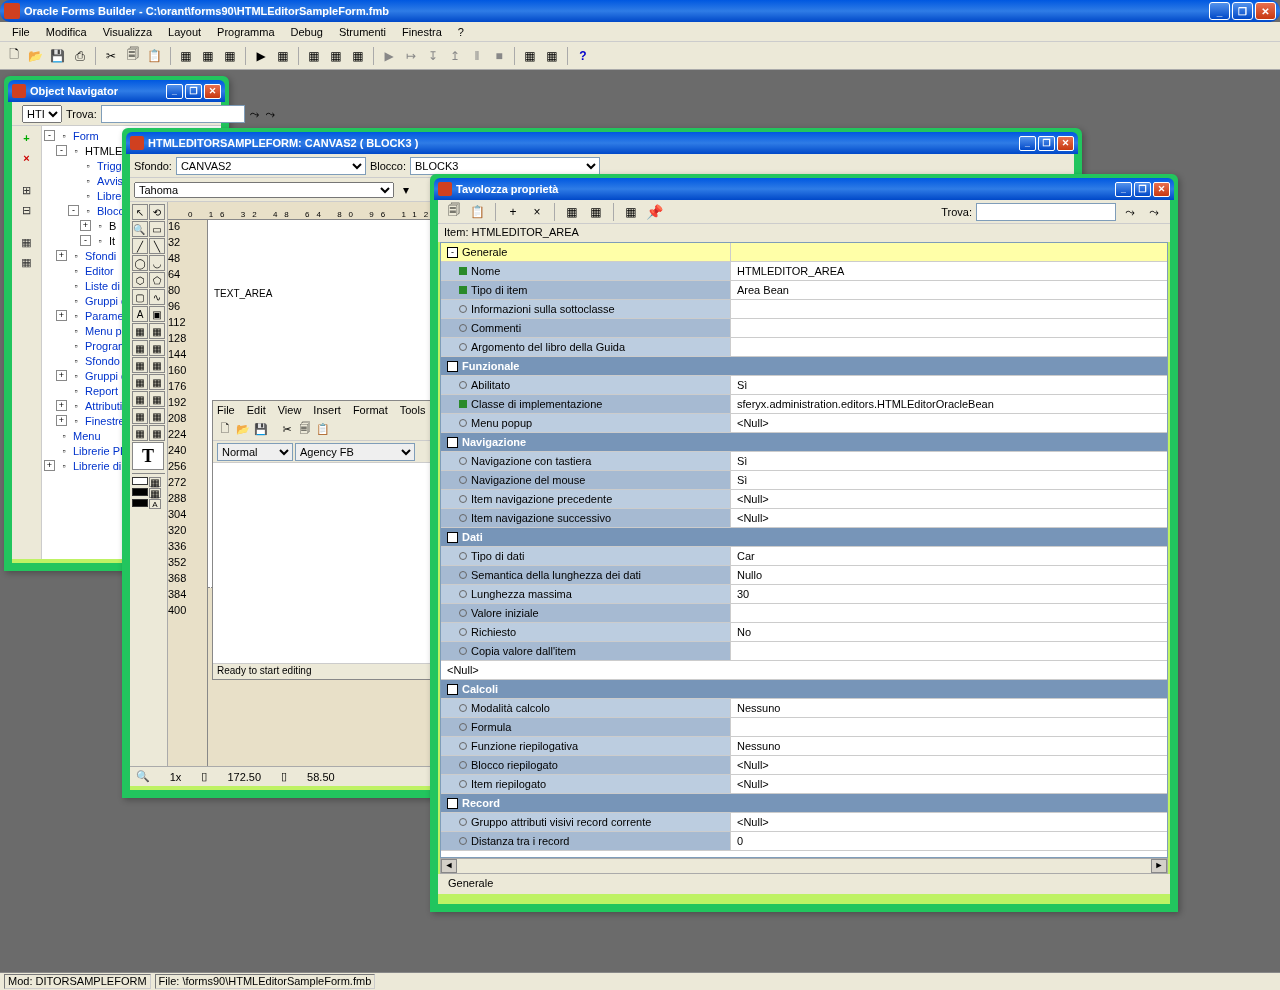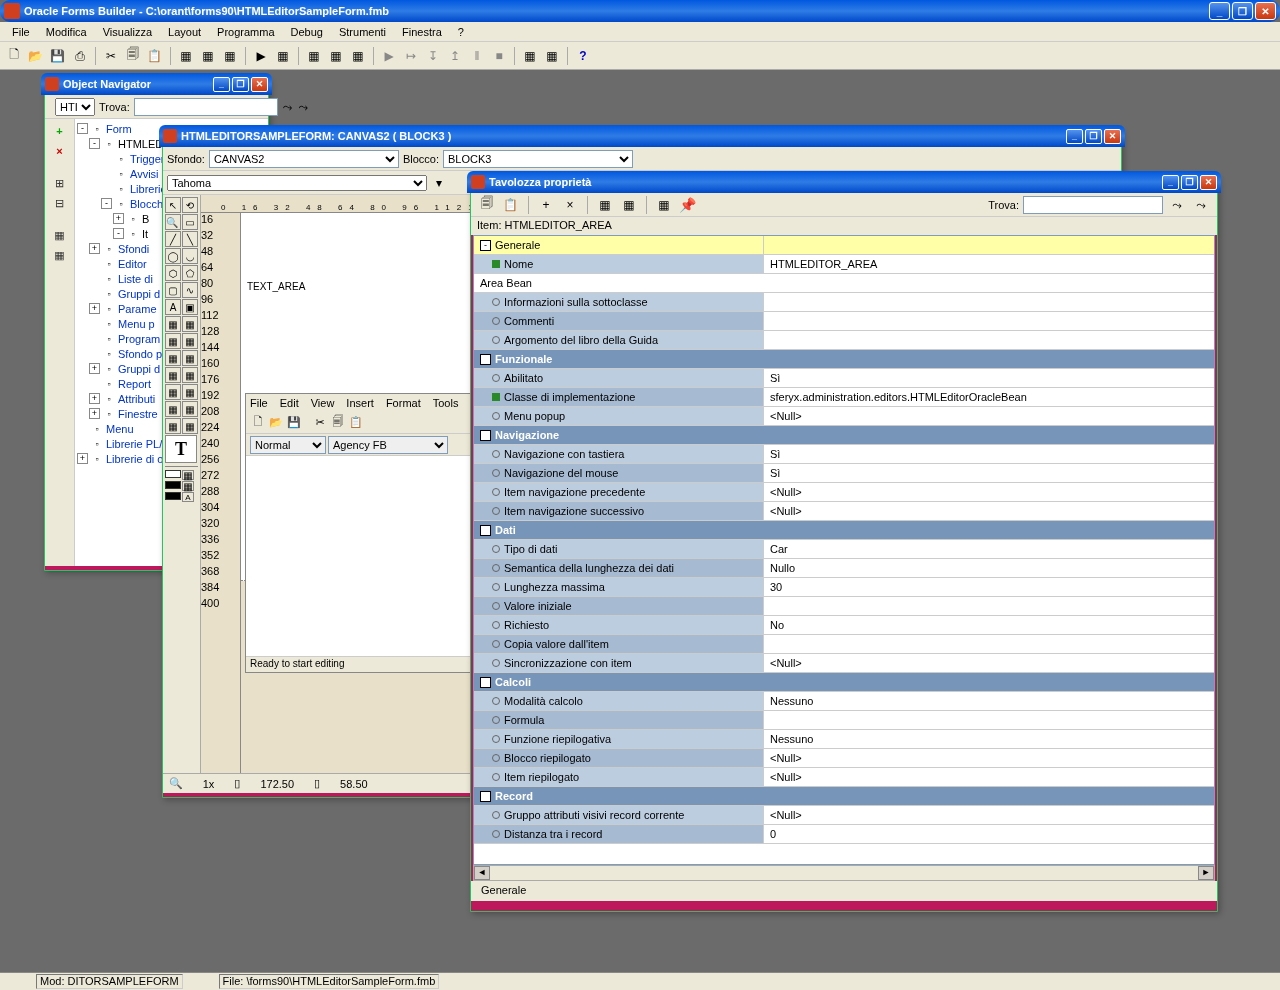--- a/index.html
+++ b/index.html
@@ -15,21 +15,21 @@
 .win-btn.close { background: linear-gradient(to bottom, #E87050, #C83810); }
 
 .menubar { height: 20px; background: #ECE9D8; display: flex; align-items: center; padding: 0 4px; border-bottom: 1px solid #ccc; }
 .menubar span { padding: 2px 8px; cursor: default; }
 
 .toolbar-main { height: 28px; background: #ECE9D8; display: flex; align-items: center; padding: 2px 4px; border-bottom: 1px solid #aaa; gap: 2px; }
 .tb-btn { width: 20px; height: 20px; border: 1px solid transparent; display: flex; align-items: center; justify-content: center; font-size: 12px; }
 .tb-sep { width: 1px; height: 18px; background: #aaa; margin: 0 3px; }
 
 
-.mdi-child { position: absolute; border: 1px solid #22c55e; border-radius: 6px 6px 0 0; background: #be185d; box-shadow: 2px 2px 6px rgba(0,0,0,0.3); margin-left: 40px; }
+.mdi-child { position: absolute; border: 8px solid #22c55e; border-radius: 6px 6px 0 0; background: #bef264; box-shadow: 2px 2px 6px rgba(0,0,0,0.3); }
 .mdi-titlebar { height: 22px; background: linear-gradient(to bottom, #0058E0, #2F7CE6, #0048C8); margin: -4px -4px 0 -4px; border-radius: 6px 6px 0 0; display: flex; align-items: center; padding: 0 4px; color: #fff; font-weight: bold; }
 .mdi-titlebar .titlebar-icon { width: 14px; height: 14px; }
 .mdi-controls { display: flex; }
 .mdi-btn { width: 17px; height: 15px; border: 1px solid #fff; margin-left: 2px; display: flex; align-items: center; justify-content: center; font-size: 9px; font-weight: bold; color: #fff; background: linear-gradient(to bottom, #5493EC, #0048C8); border-radius: 2px; }
 .mdi-btn.close { background: linear-gradient(to bottom, #E87050, #C83810); }
 
 
 .obj-nav { top: 76px; left: 4px; width: 225px; height: 495px; }
 .obj-nav-bar { height: 24px; background: #ECE9D8; display: flex; align-items: center; padding: 10px; gap: 4px; border-bottom: 1px solid #ccc; }
 .obj-nav-bar select { width: 40px; height: 18px; font-size: 11px; }
@@ -93,21 +93,21 @@
 .prop-bullet.square { background: #2A8A2A; }
 .prop-sect-toggle { display: inline-block; width: 11px; height: 11px; border: 1px solid #000; background: #fff; margin-right: 4px; font-size: 9px; line-height: 9px; text-align: center; }
 .prop-val { flex: 1; padding: 2px 6px; background: #fff; display: flex; align-items: center; }
 .prop-hscroll { height: 16px; background: #ECE9D8; margin: 0 2px; border: 1px solid #aaa; display: flex; }
 .prop-hscroll .arr { width: 16px; background: #D4D0C8; border: 1px solid #888; text-align: center; font-size: 9px; }
 .prop-hscroll .track { flex: 1; }
 .prop-footer { height: 20px; padding: 3px 10px; background: #ECE9D8; }
 
 
 .app-status { position: absolute; bottom: 0; left: 0; width: 1280px; height: 18px; background: #ECE9D8; border-top: 1px solid #888; display: flex; align-items: center; padding: 0 4px; font-size: 10px; gap: 4px; }
-.app-status .cell { border: 1px inset #ccc; padding: 0 3px; height: 15px; margin-left: 32px; }
+.app-status .cell { border: 1px inset #ccc; padding: 0 3px; height: 15px; }
 
 .pin-ico { color: #B0A020; font-size: 14px; }
 </style>
 </head>
 <body>
 
 <div class="main-window">
   <div class="titlebar">
     <div class="titlebar-icon"></div>
     <div class="titlebar-text">Oracle Forms Builder - C:\orant\forms90\HTMLEditorSampleForm.fmb</div>
@@ -498,20 +498,21 @@
     <div class="prop-grid" id="prop-grid">
         <div class="prop-row hl">
           <div class="prop-name"><span class="prop-sect-toggle">-</span>Generale</div>
           <div class="prop-val" style="background: rgb(255, 255, 168);"></div>
         </div>
         <div class="prop-row">
           <div class="prop-name"><span class="prop-bullet square"></span>Nome</div>
           <div class="prop-val">HTMLEDITOR_AREA</div>
         </div>
         <div class="prop-row">
+          <div class="prop-name alt"><span class="prop-bullet square"></span>Tipo di item</div>
           <div class="prop-val">Area Bean</div>
         </div>
         <div class="prop-row">
           <div class="prop-name"><span class="prop-bullet circle"></span>Informazioni sulla sottoclasse</div>
           <div class="prop-val"></div>
         </div>
         <div class="prop-row">
           <div class="prop-name alt"><span class="prop-bullet circle"></span>Commenti</div>
           <div class="prop-val"></div>
         </div>
@@ -574,21 +575,20 @@
         </div>
         <div class="prop-row">
           <div class="prop-name"><span class="prop-bullet circle"></span>Richiesto</div>
           <div class="prop-val">No</div>
         </div>
         <div class="prop-row">
           <div class="prop-name alt"><span class="prop-bullet circle"></span>Copia valore dall'item</div>
           <div class="prop-val"></div>
         </div>
         <div class="prop-row">
-          <div class="prop-name"><span class="prop-bullet circle"></span>Sincronizzazione con item</div>
           <div class="prop-val">&lt;Null&gt;</div>
         </div>
         <div class="prop-row section">
           <div class="prop-name"><span class="prop-sect-toggle">-</span>Calcoli</div>
         </div>
         <div class="prop-row">
           <div class="prop-name"><span class="prop-bullet circle"></span>Modalità calcolo</div>
           <div class="prop-val">Nessuno</div>
         </div>
         <div class="prop-row">

